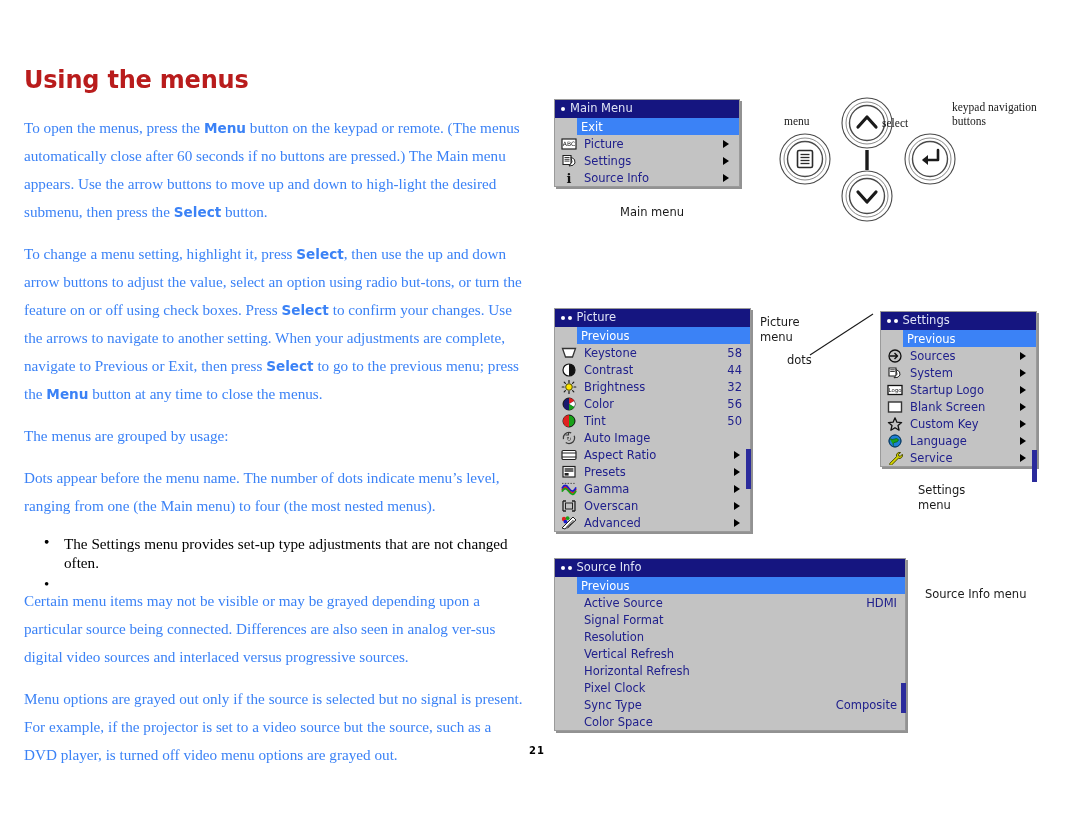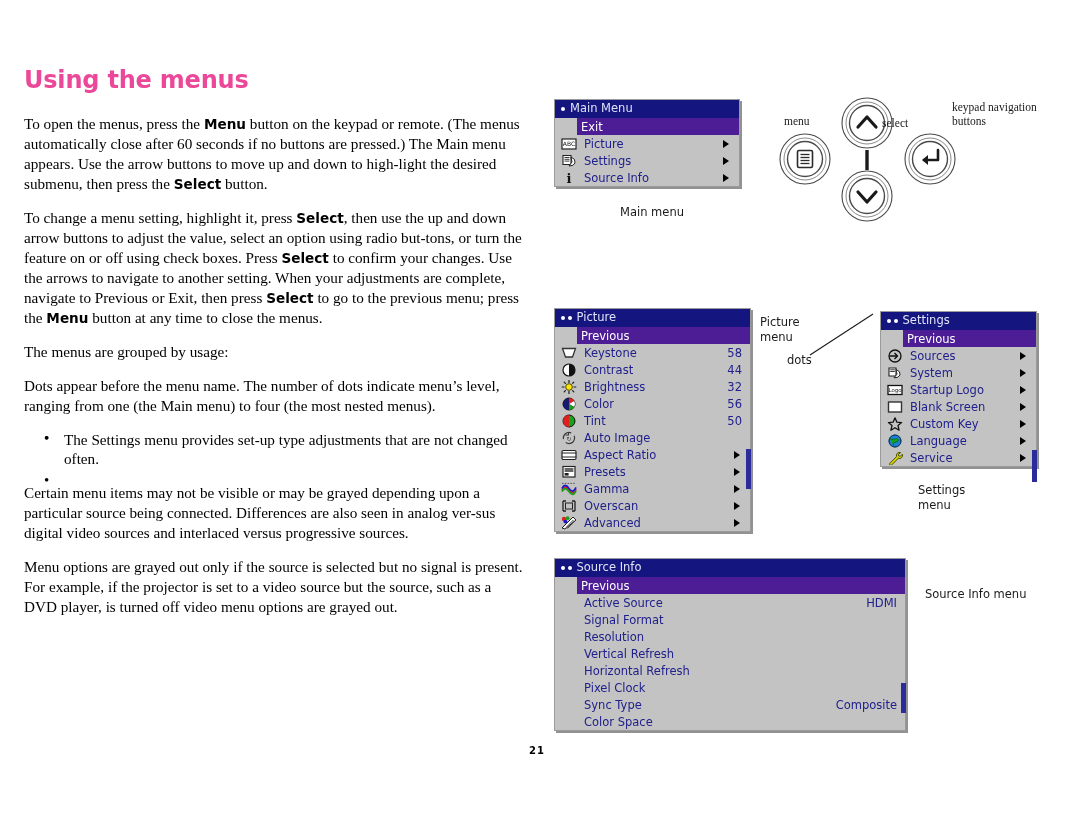--- a/index.html
+++ b/index.html
@@ -7,26 +7,26 @@
     width:1080px;height:834px;background:#ffffff;
     font-family:"Liberation Serif", serif;
     position:relative;overflow:hidden;
   }
   .page{position:absolute;inset:0;}
 
   
   .textcol{position:absolute;left:24px;top:66px;width:502px;}
   h1.title{
     font-family:"DejaVu Sans", sans-serif;
-    font-size:24px;font-weight:bold;color:#ec4899;
+    font-size:24px;font-weight:bold;color:#b91c1c;
     margin:0 0 20px 0;letter-spacing:-0.2px;
   }
   p.para{
     font-family:"Liberation Serif", serif;
-    font-size:15.2px;line-height:20px;color:#000000;
+    font-size:15.2px;line-height:28px;color:#3b82f6;
     margin:0 0 14px 0;text-align:left;
   }
   p.para b{font-family:"DejaVu Sans", sans-serif;font-size:13.6px;font-weight:bold;}
   ul.bullets{margin:0 0 14px 0;padding:0;list-style:none;}
   ul.bullets li{
     position:relative;padding-left:40px;
     font-size:15.2px;line-height:19.3px;margin-bottom:3px;
   }
   ul.bullets li .bul{position:absolute;left:20px;top:-1px;font-size:15px;}
 
@@ -71,21 +71,21 @@
     margin-left:3px;
   }
   .row .lbl{flex:1;padding-left:4px;color:#20208c;line-height:16px;}
   .row .val{color:#20208c;padding-right:4px;font-size:11.5px;}
   .row .arrow{
     width:0;height:0;border-left:6px solid #000;
     border-top:4px solid transparent;border-bottom:4px solid transparent;
     margin-right:6px;
   }
   .row.selected{
-    background:#4c1d95;
+    background:#3b82f6;
   }
   .row.selected .lbl{color:#ffffff;}
   .row.selected{margin-left:22px;}
 
   .caption{
     position:absolute;
     font-family:"DejaVu Sans", sans-serif;
     font-size:11.5px;color:#1a1a1a;line-height:14.5px;
     white-space:pre-line;
   }

